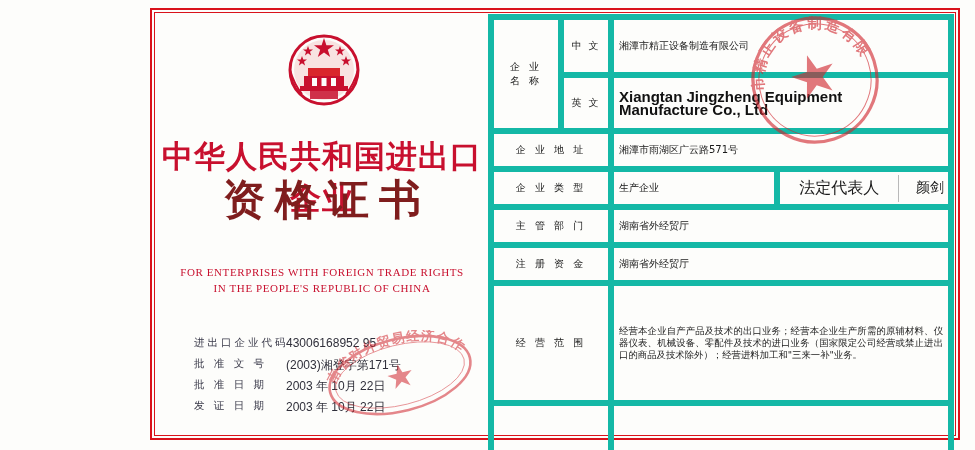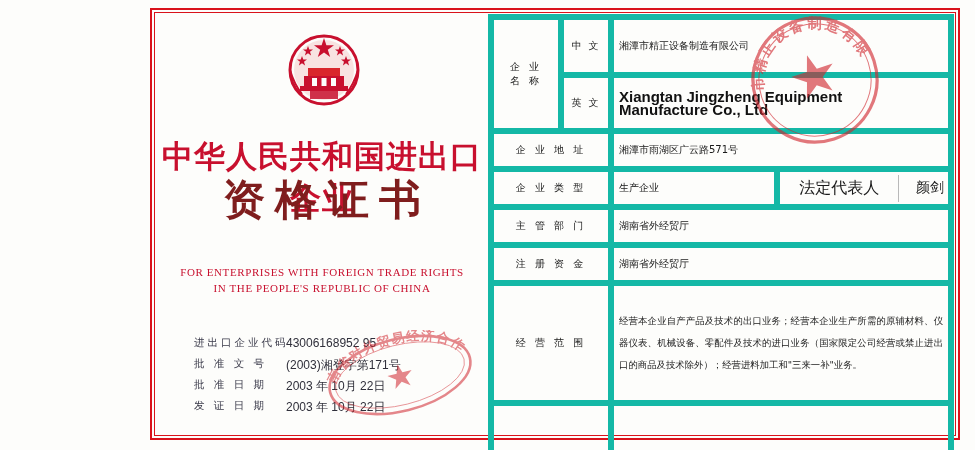--- a/index.html
+++ b/index.html
@@ -171,21 +171,21 @@
   }
   .val-en {
     font-family: "Liberation Sans", sans-serif;
     font-size: 15px;
     font-weight: bold;
     line-height: 13px;
     color: #111;
   }
   .scope {
     font-size: 9.4px;
-    line-height: 22px;
+    line-height: 12px;
     text-align: justify;
     vertical-align: top;
     padding: 6px 7px;
     color: #1a1a1a;
   }
   .tall-lbl { vertical-align: middle; }
 
   
   .seal {
     position: absolute;

